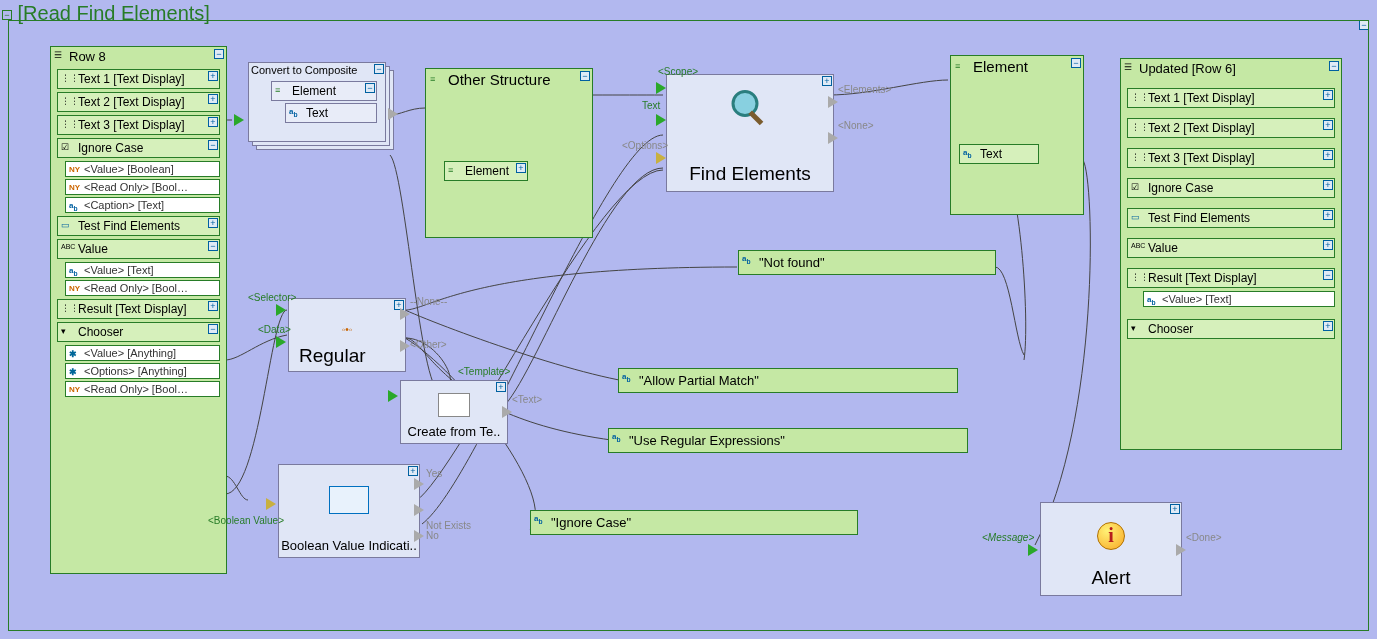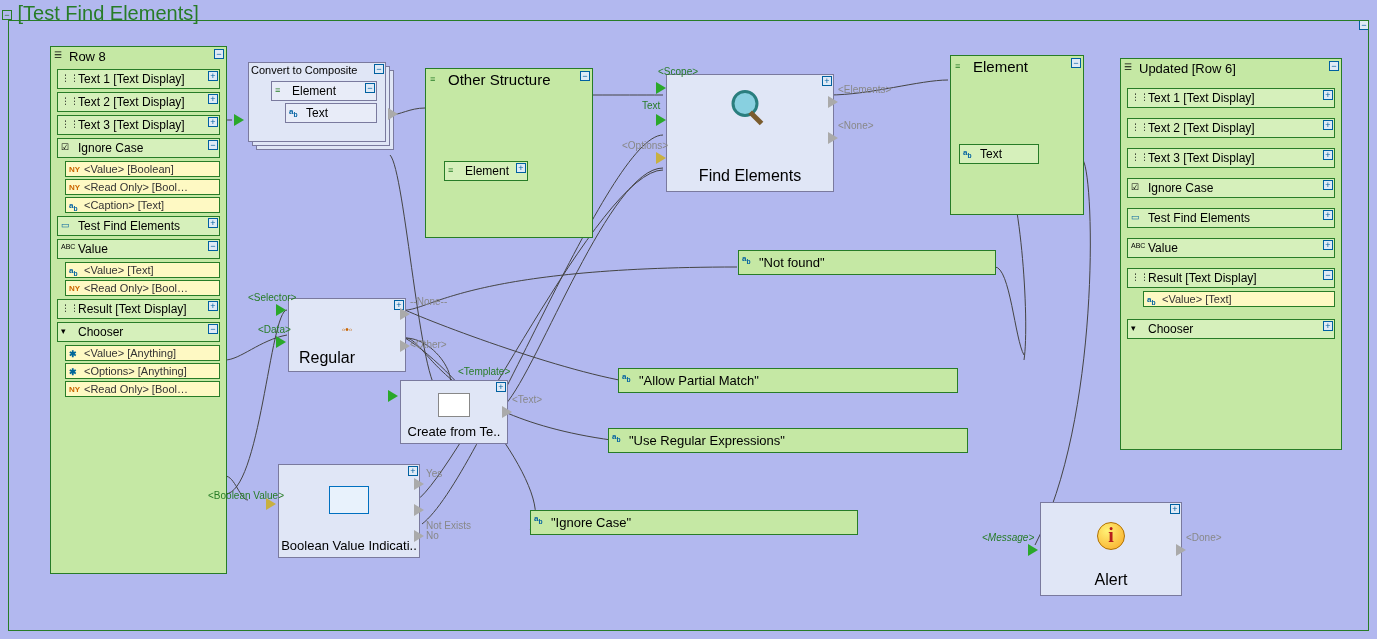--- a/index.html
+++ b/index.html
@@ -80,21 +80,21 @@
   .row-item-blue {
     background: #e8ecf8;
     border: 1px solid #7a7a9e;
     margin: 3px 6px;
     padding: 2px 4px 2px 20px;
     font-size: 12px;
     position: relative;
     color: #000;
   }
   .sub-item {
-    background: #fef9c3;
+    background: #ffffff;
     border: 1px solid #277c27;
     margin: 2px 6px 2px 14px;
     padding: 1px 4px 1px 18px;
     font-size: 11px;
     position: relative;
     color: #000;
   }
   .row-icon {
     position: absolute;
     left: 3px; top: 3px;
@@ -147,21 +147,21 @@
     text-align: center;
     bottom: 4px;
     font-size: 13px;
     color: #000;
   }
   .node-label-big {
     position: absolute;
     width: 100%;
     text-align: center;
     bottom: 6px;
-    font-size: 16px;
+    font-size: 19px;
     color: #000;
   }
   svg.wires {
     position: absolute;
     left: 0; top: 0;
     width: 1377px; height: 639px;
     pointer-events: none;
   }
   .ny { color: #cc6600; font-size: 8px; font-weight: bold; }
   .ab { color: #0060a0; font-size: 8px; font-weight: bold; }
@@ -205,21 +205,21 @@
     transform: translate(-50%,-50%);
     font-size: 10px;
     color: #c86400;
   }
 </style>
 </head>
 <body>
 
 <div class="title-outer">
   <span style="display:inline-block;width:10px;height:10px;border:1px solid #277c27;color:#277c27;font-size:9px;line-height:8px;text-align:center;vertical-align:middle;">−</span>
-  <span>[Test Find Elements]</span>
+  <span>[Read Find Elements]</span>
 </div>
 <div class="collapse-box" style="right:8px;top:20px;">−</div>
 
 <div class="canvas"></div>
 
 <svg class="wires">
   <g stroke="#444" stroke-width="1" fill="none">
     <path d="M 205,120 C 215,120 220,120 232,120"></path>
     <path d="M 390,115 C 400,115 410,108 425,108"></path>
     <path d="M 225,360 C 240,360 260,340 287,335"></path>
@@ -308,21 +308,21 @@
 <div class="port-marker" style="left:458px;top:366px;">&lt;Template&gt;</div>
 <div class="tri-green-r" style="left:388px;top:390px;transform:rotate(0deg);"></div>
 <div class="port-marker port-gray" style="left:512px;top:394px;">&lt;Text&gt;</div>
 <div class="tri-gray-r" style="left:502px;top:406px;"></div>
 
 <div class="panel-blue" style="left:278px;top:464px;width:142px;height:94px;">
   <div style="position:absolute;left:50%;top:38%;transform:translate(-50%,-50%);width:40px;height:28px;border:1px solid #0070c0;background:#e8f2fc;"></div>
   <div class="node-label-center">Boolean Value Indicati..</div>
   <div class="plus-box" style="right:1px;top:1px;">+</div>
 </div>
-<div class="port-marker" style="left:208px;top:490px;">&lt;Boolean Value&gt;</div>
+<div class="port-marker" style="left:208px;top:515px;">&lt;Boolean Value&gt;</div>
 <div class="tri-green-r" style="left:266px;top:498px;border-left-color:#c8b040;"></div>
 <div class="port-marker port-gray" style="left:426px;top:468px;">Yes</div>
 <div class="tri-gray-r" style="left:414px;top:478px;"></div>
 <div class="port-marker port-gray" style="left:426px;top:494px;margin-top:36px;">No</div>
 <div class="tri-gray-r" style="left:414px;top:504px;"></div>
 <div class="port-marker port-gray" style="left:426px;top:520px;">Not Exists</div>
 <div class="tri-gray-r" style="left:414px;top:530px;"></div>
 
 <div class="panel-blue" style="left:666px;top:74px;width:168px;height:118px;">
   <div class="magnify">

